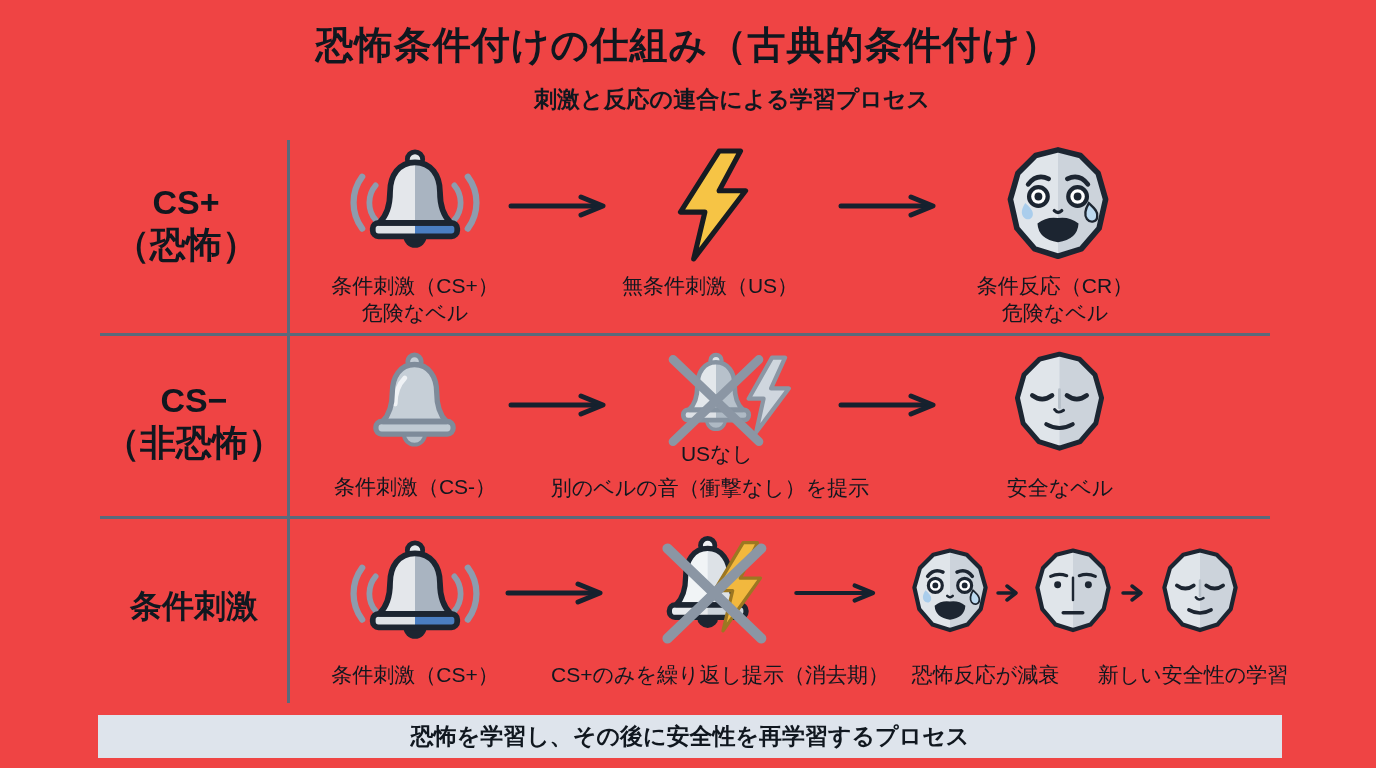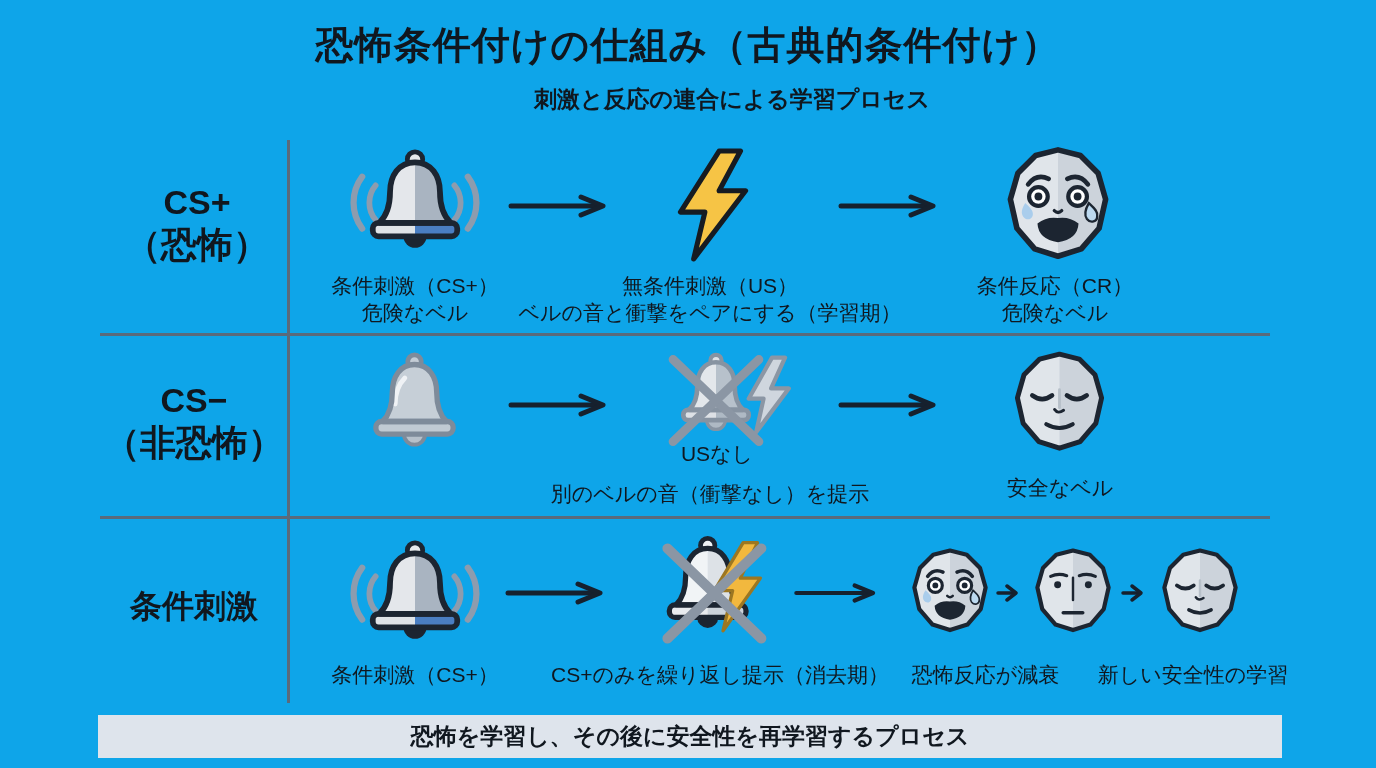--- a/index.html
+++ b/index.html
@@ -1,18 +1,18 @@
 <!DOCTYPE html>
 <html lang="ja"><head>
 <meta charset="utf-8">
 <style>
   html,body{margin:0;padding:0;background:#e9e9e9;}
   .canvas{
     position:relative; width:1376px; height:768px; overflow:hidden;
-    background:#0ea5e9; color:#10171f;
+    background:#ef4444; color:#10171f;
     font-family:"Liberation Sans","DejaVu Sans",sans-serif;
   }
   .abs{position:absolute;}
   .title{
     top:20px; left:0; width:100%; text-align:center;
     font-size:38px; font-weight:800; letter-spacing:1px;
   }
   .subtitle{
     top:84px; left:0; width:100%; text-align:center;
     font-size:23px; font-weight:700;margin-left:44px;
@@ -162,21 +162,21 @@
 
 <div class="canvas">
 
   <div class="abs title">恐怖条件付けの仕組み（古典的条件付け）</div>
   <div class="abs subtitle">刺激と反応の連合による学習プロセス</div>
 
   <div class="abs vline"></div>
   <div class="abs hline hline1"></div>
   <div class="abs hline hline2"></div>
 
-  <div class="abs row-label" style="left:103px; top:183px; width:188px;">
+  <div class="abs row-label" style="left:92px; top:183px; width:188px;">
     <span class="big">CS+</span>
     <span class="sub">（恐怖）</span>
   </div>
 
   <svg class="abs icon" style="left:343px; top:146px;" width="144" height="121">
       <use href="#sym-bell-ring"></use>
     </svg>
   <div class="abs caption" style="left:285px; top:272px; width:260px;">
     <div>条件刺激（CS+）</div>
     <div>危険なベル</div>
@@ -184,21 +184,20 @@
 
   <svg class="abs icon" style="left:508px; top:194px;" width="112" height="24">
       <use href="#sym-arrow"></use>
     </svg>
 
   <svg class="abs icon" style="left:666px; top:147px;" width="92" height="117">
       <use href="#sym-bolt"></use>
     </svg>
   <div class="abs caption" style="left:480px; top:272px; width:460px;">
     <div>無条件刺激（US）</div>
-    <div>ベルの音と衝撃をペアにする（学習期）</div>
   </div>
 
   <svg class="abs icon" style="left:838px; top:194px;" width="112" height="24">
       <use href="#sym-arrow"></use>
     </svg>
 
   <svg class="abs icon" style="left:1002px; top:145px;" width="112" height="118">
       <use href="#sym-face-fear"></use>
     </svg>
   <div class="abs caption" style="left:935px; top:272px; width:240px;">
@@ -207,32 +206,35 @@
   </div>
 
   <div class="abs row-label" style="left:100px; top:381px; width:188px;">
     <span class="big">CS−</span>
     <span class="sub">（非恐怖）</span>
   </div>
 
   <svg class="abs icon" style="left:366px; top:351px;" width="97" height="112">
       <use href="#sym-bell-plain"></use>
     </svg>
+  <div class="abs caption" style="left:295px; top:473px; width:240px;">
+    <div>条件刺激（CS-）</div>
+  </div>
 
   <svg class="abs icon" style="left:508px; top:393px;" width="112" height="24">
       <use href="#sym-arrow"></use>
     </svg>
 
   <svg class="abs icon" style="left:660px; top:352px;" width="140" height="98">
       <use href="#sym-bell-x-gray"></use>
     </svg>
   <div class="abs caption" style="left:617px; top:440px; width:200px;">
     <div>USなし</div>
   </div>
-  <div class="abs caption" style="left:480px; top:474px; width:460px;margin-top:6px;">
+  <div class="abs caption" style="left:480px; top:474px; width:460px;">
     <div>別のベルの音（衝撃なし）を提示</div>
   </div>
 
   <svg class="abs icon" style="left:838px; top:393px;" width="112" height="24">
       <use href="#sym-arrow"></use>
     </svg>
 
   <svg class="abs icon" style="left:1010px; top:350px;" width="99" height="104">
       <use href="#sym-face-calm"></use>
     </svg>

